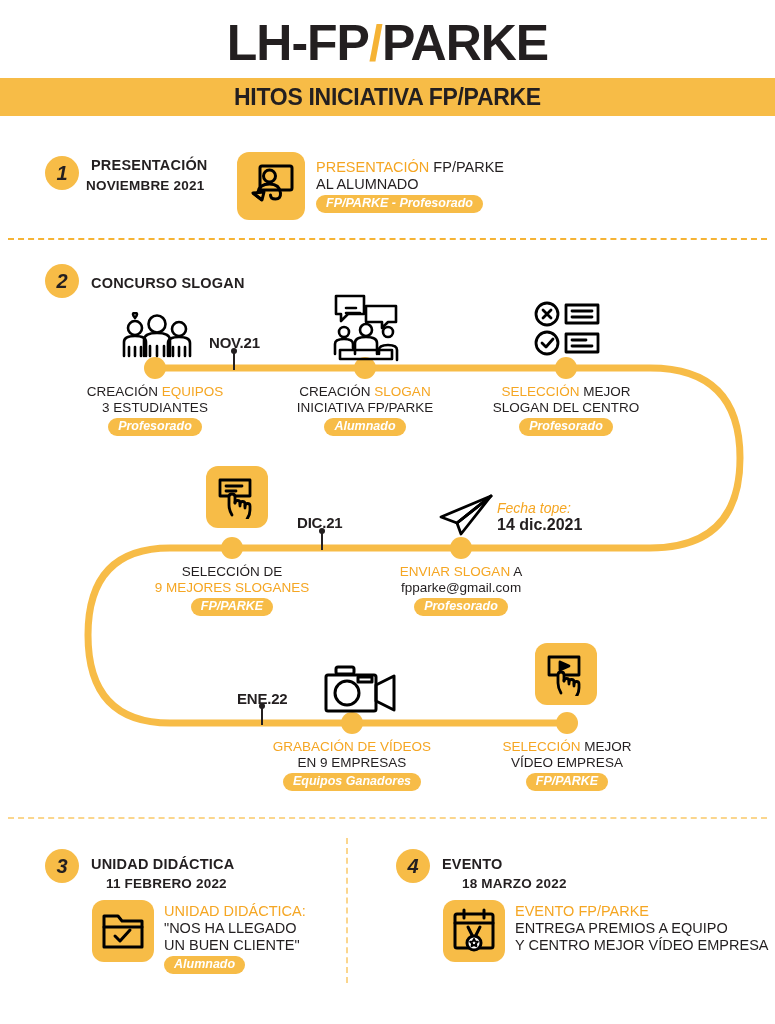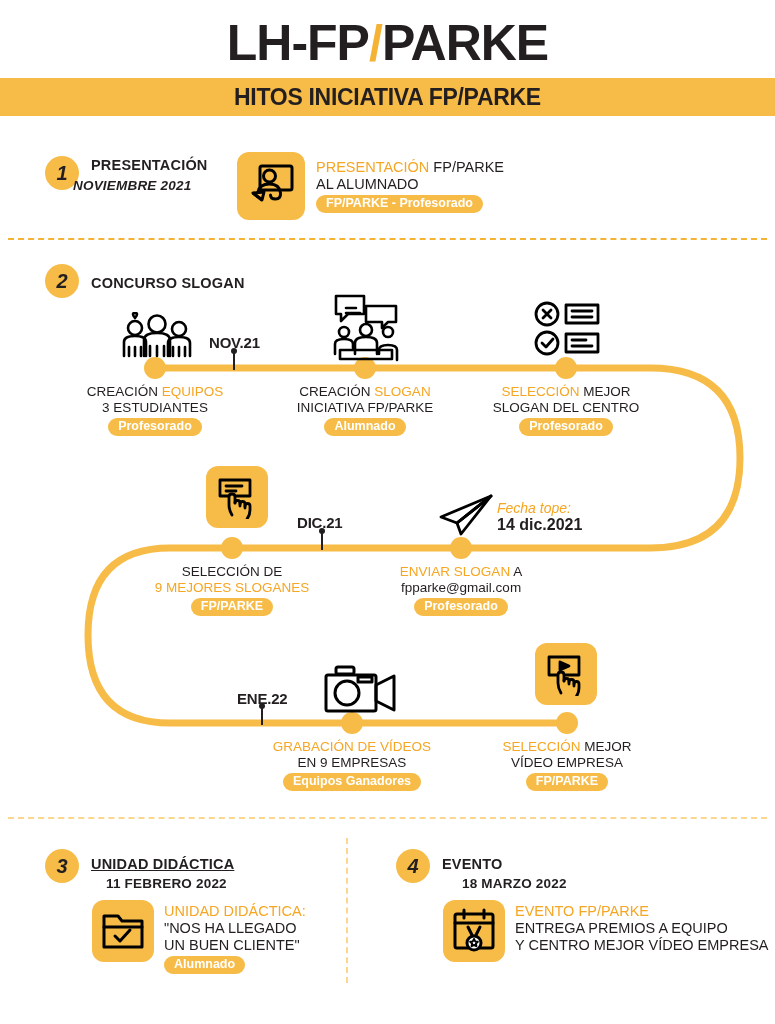--- a/index.html
+++ b/index.html
@@ -59,21 +59,21 @@
     border-left: 2px dashed #fbd68d;
   }
 
   
   .blk { position: absolute; line-height: 1.18; }
   .blk .ln { font-size: 14.5px; color: #231f20; white-space: nowrap; }
   .blk .or { color: #f5a623; }
   .pill {
     display: inline-block; background: #f7bc47; color: #ffffff;
     border-radius: 10px; padding: 1px 10px 2px 10px;
-    font-size: 12.5px; font-weight: 700;
+    font-size: 12.5px; font-style: italic; font-weight: 700;
     margin-top: 2px; white-space: nowrap;
   }
 
   
   .tl-svg { position: absolute; left: 0; top: 250px; }
   .node {
     position: absolute; width: 22px; height: 22px; border-radius: 50%;
     background: #f7bc47;
   }
   .node-label {
@@ -110,21 +110,21 @@
   </div>
 
   <div class="banner">
     <span class="banner-text">HITOS INICIATIVA FP/PARKE</span>
   </div>
 
   <div class="num-circle" style="left:45px; top:156px;">
     <span>1</span>
   </div>
   <div class="sec-title" style="left:91px; top:157px;">PRESENTACIÓN</div>
-  <div class="sec-date" style="left:73px; top:178px;font-style:italic;">NOVIEMBRE 2021</div>
+  <div class="sec-date" style="left:86px; top:178px;">NOVIEMBRE 2021</div>
 
   <div class="icon-tile" style="left:237px; top:152px; width:68px; height:68px;">
     <svg width="48" height="46" viewBox="0 0 48 46">
       <rect x="13" y="3" width="32" height="24" rx="2" fill="none" stroke="#000" stroke-width="3"></rect>
       <circle cx="22.5" cy="13" r="6" fill="none" stroke="#000" stroke-width="3"></circle>
       <path d="M11 29 q1.5 -8 11.5 -8 q10 0 11 9 q0.5 6 -5 6 q-5 0 -5 -4" fill="none" stroke="#000" stroke-width="3" stroke-linecap="round"></path>
       <path d="M6 30 l11 -1 l-2 8 z" fill="none" stroke="#000" stroke-width="3" stroke-linejoin="round"></path>
       <path d="M6 30 l9 7" stroke="#000" stroke-width="3"></path>
     </svg>
   </div>
@@ -313,21 +313,21 @@
     <div><span class="or">SELECCIÓN </span><span>MEJOR</span></div>
     <div>VÍDEO EMPRESA</div>
     <div class="pill">FP/PARKE</div>
   </div>
 
   <div class="hr-dash light" style="top:817px;"></div>
 
   <div class="num-circle" style="left:45px; top:849px;">
     <span>3</span>
   </div>
-  <div class="sec-title" style="left:91px; top:856px;text-decoration:underline;">UNIDAD DIDÁCTICA</div>
+  <div class="sec-title" style="left:91px; top:856px;">UNIDAD DIDÁCTICA</div>
   <div class="sec-date" style="left:106px; top:876px;">11 FEBRERO 2022</div>
 
   <div class="icon-tile" style="left:92px; top:900px; width:62px; height:62px;">
     <svg width="44" height="40" viewBox="0 0 44 40">
       <g fill="none" stroke="#000" stroke-width="3" stroke-linejoin="round" stroke-linecap="round">
         <path d="M3 36 V5 h14 l4 5 h20 v26 z" fill="#f7bc47"></path>
         <path d="M3 16 h38"></path>
         <path d="M14 25 l5 5 l10 -11"></path>
       </g>
     </svg>

